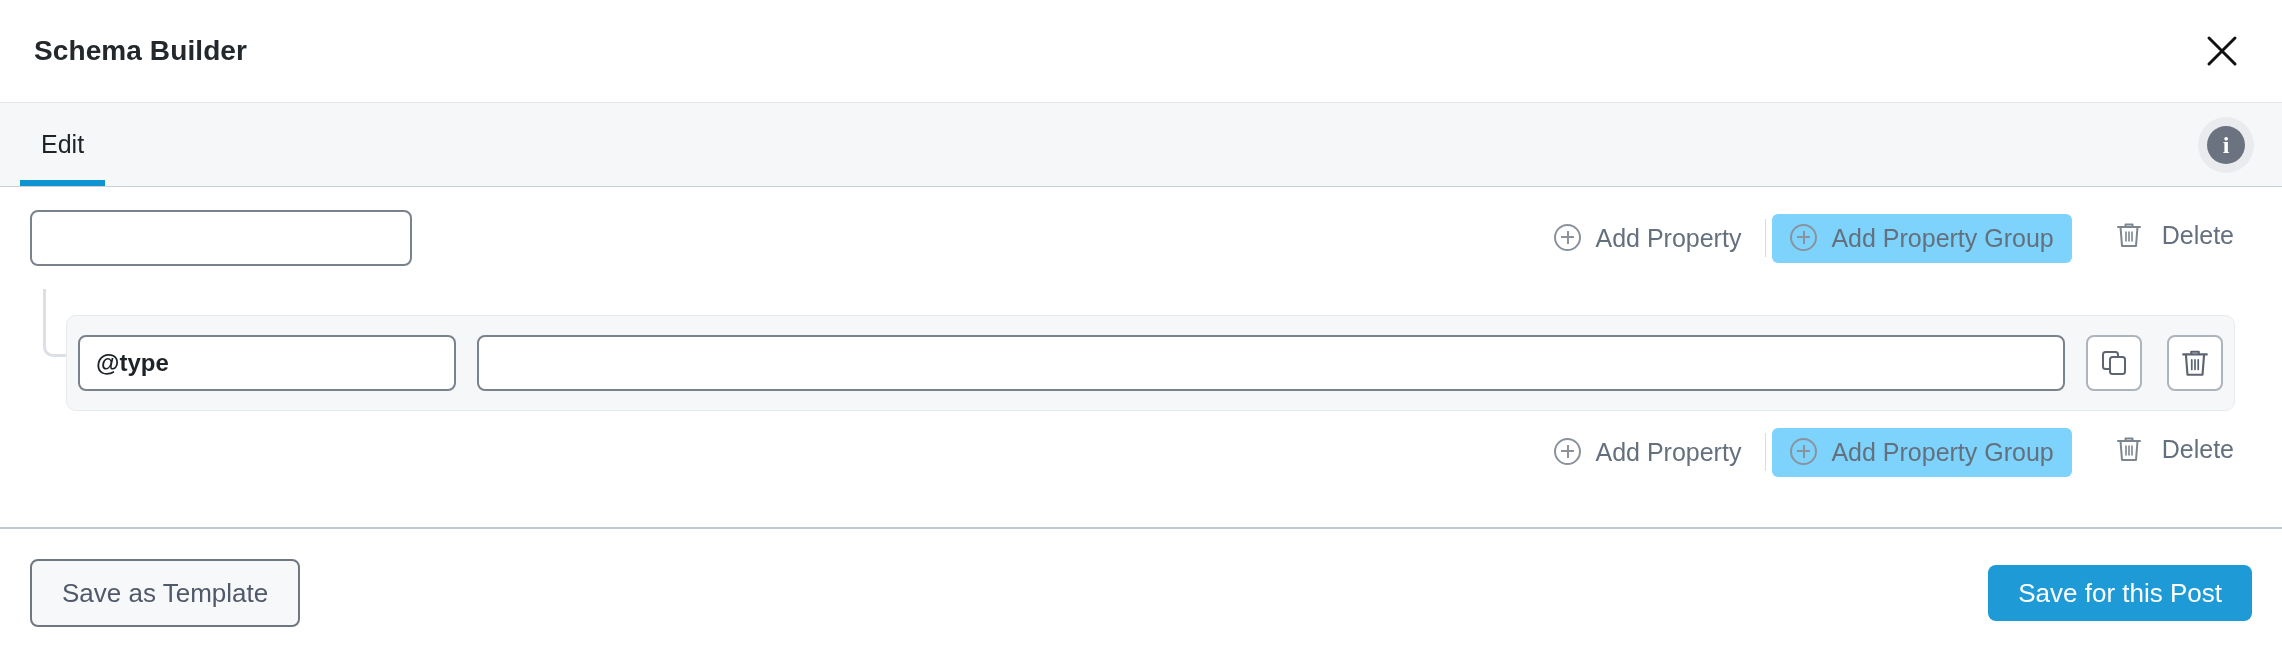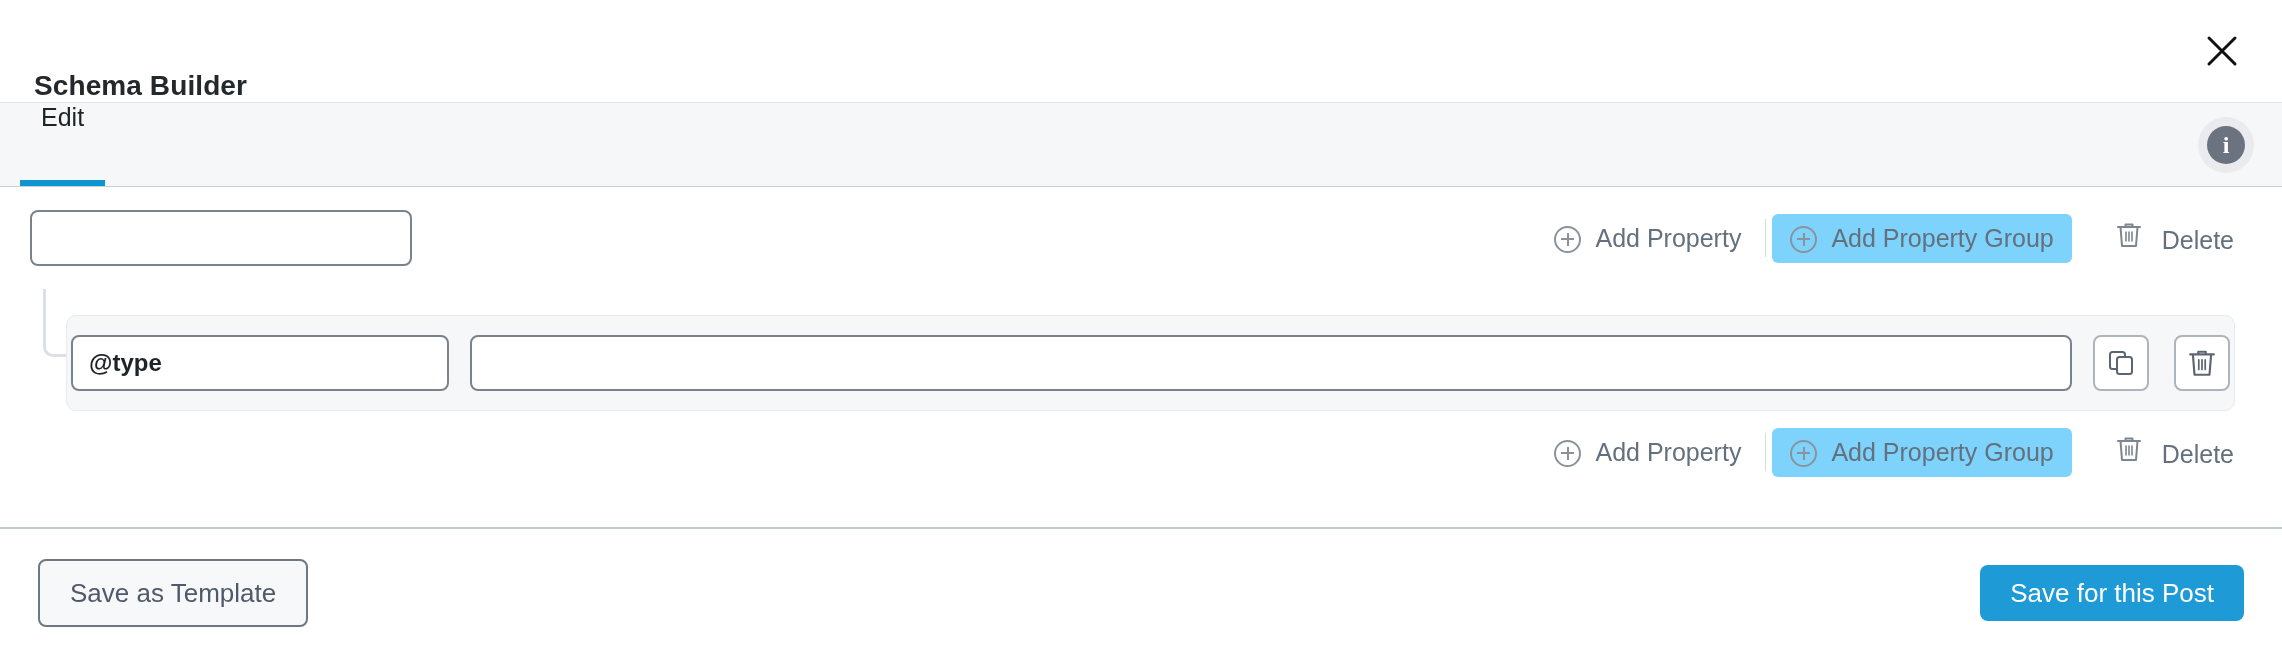--- a/index.html
+++ b/index.html
@@ -22,21 +22,21 @@
   }
 
   
   .header {
     position: relative;
     height: 103px;
     flex: 0 0 103px;
     background: #ffffff;
     border-bottom: 1px solid #e3e6eb;
     display: flex;
-    align-items: flex-end;
+    align-items: center;
     padding: 0 34px;
   }
   .header-title {
     font-size: 28px;
     font-weight: bold;
     color: #23282d;
     letter-spacing: 0.1px;
   }
   .close-btn {
     position: absolute;
@@ -61,21 +61,21 @@
     flex: 0 0 84px;
     background: #f6f7f9;
     border-bottom: 1px solid #c9d0d8;
     display: flex;
     align-items: stretch;
     padding-left: 20px;
   }
   .tab {
     position: relative;
     display: flex;
-    align-items: flex-start;
+    align-items: center;
     justify-content: center;
     padding: 0 21px;
     font-size: 25px;
     color: #5b6470;
     cursor: pointer;
     background: transparent;
     border: none;
     font-family: "Liberation Sans", sans-serif;
   }
   .tab.active {
@@ -148,21 +148,21 @@
   }
 
   .actions {
     margin-left: auto;
     display: flex;
     align-items: center;
     gap: 0;
   }
   .act-btn {
     display: flex;
-    align-items: flex-end;
+    align-items: flex-start;
     gap: 14px;
     border: none;
     background: transparent;
     color: #64707d;
     font-size: 25px;
     padding: 10px 18px;
     cursor: pointer;
     border-radius: 6px;
     font-family: "Liberation Sans", sans-serif;
     white-space: nowrap;
@@ -214,21 +214,21 @@
     position: absolute;
     left: 66px;
     right: 47px;
     top: 128px;
     height: 96px;
     background: #f6f7f9;
     border: 1px solid #e7eaee;
     border-radius: 10px;
     display: flex;
     align-items: center;
-    padding: 0 4px;
+    padding: 0 11px;
     gap: 21px;
   }
   .prop-key {
     width: 378px;
     flex: 0 0 378px;
     height: 56px;
     border: 2px solid #7a828c;
     border-radius: 8px;
     background: #ffffff;
     font-size: 24px;
@@ -284,21 +284,21 @@
   }
 
   
   .footer {
     position: absolute;
     left: 0; right: 0;
     top: 342px;
     height: 128px;
     display: flex;
     align-items: center;
-    padding: 0 38px;
+    padding: 0 30px;
     background: #ffffff;
   }
   .btn-secondary {
     height: 68px;
     padding: 0 30px;
     background: #f7f8f9;
     border: 2px solid #6f7782;
     border-radius: 8px;
     color: #50596a;
     font-size: 26px;

